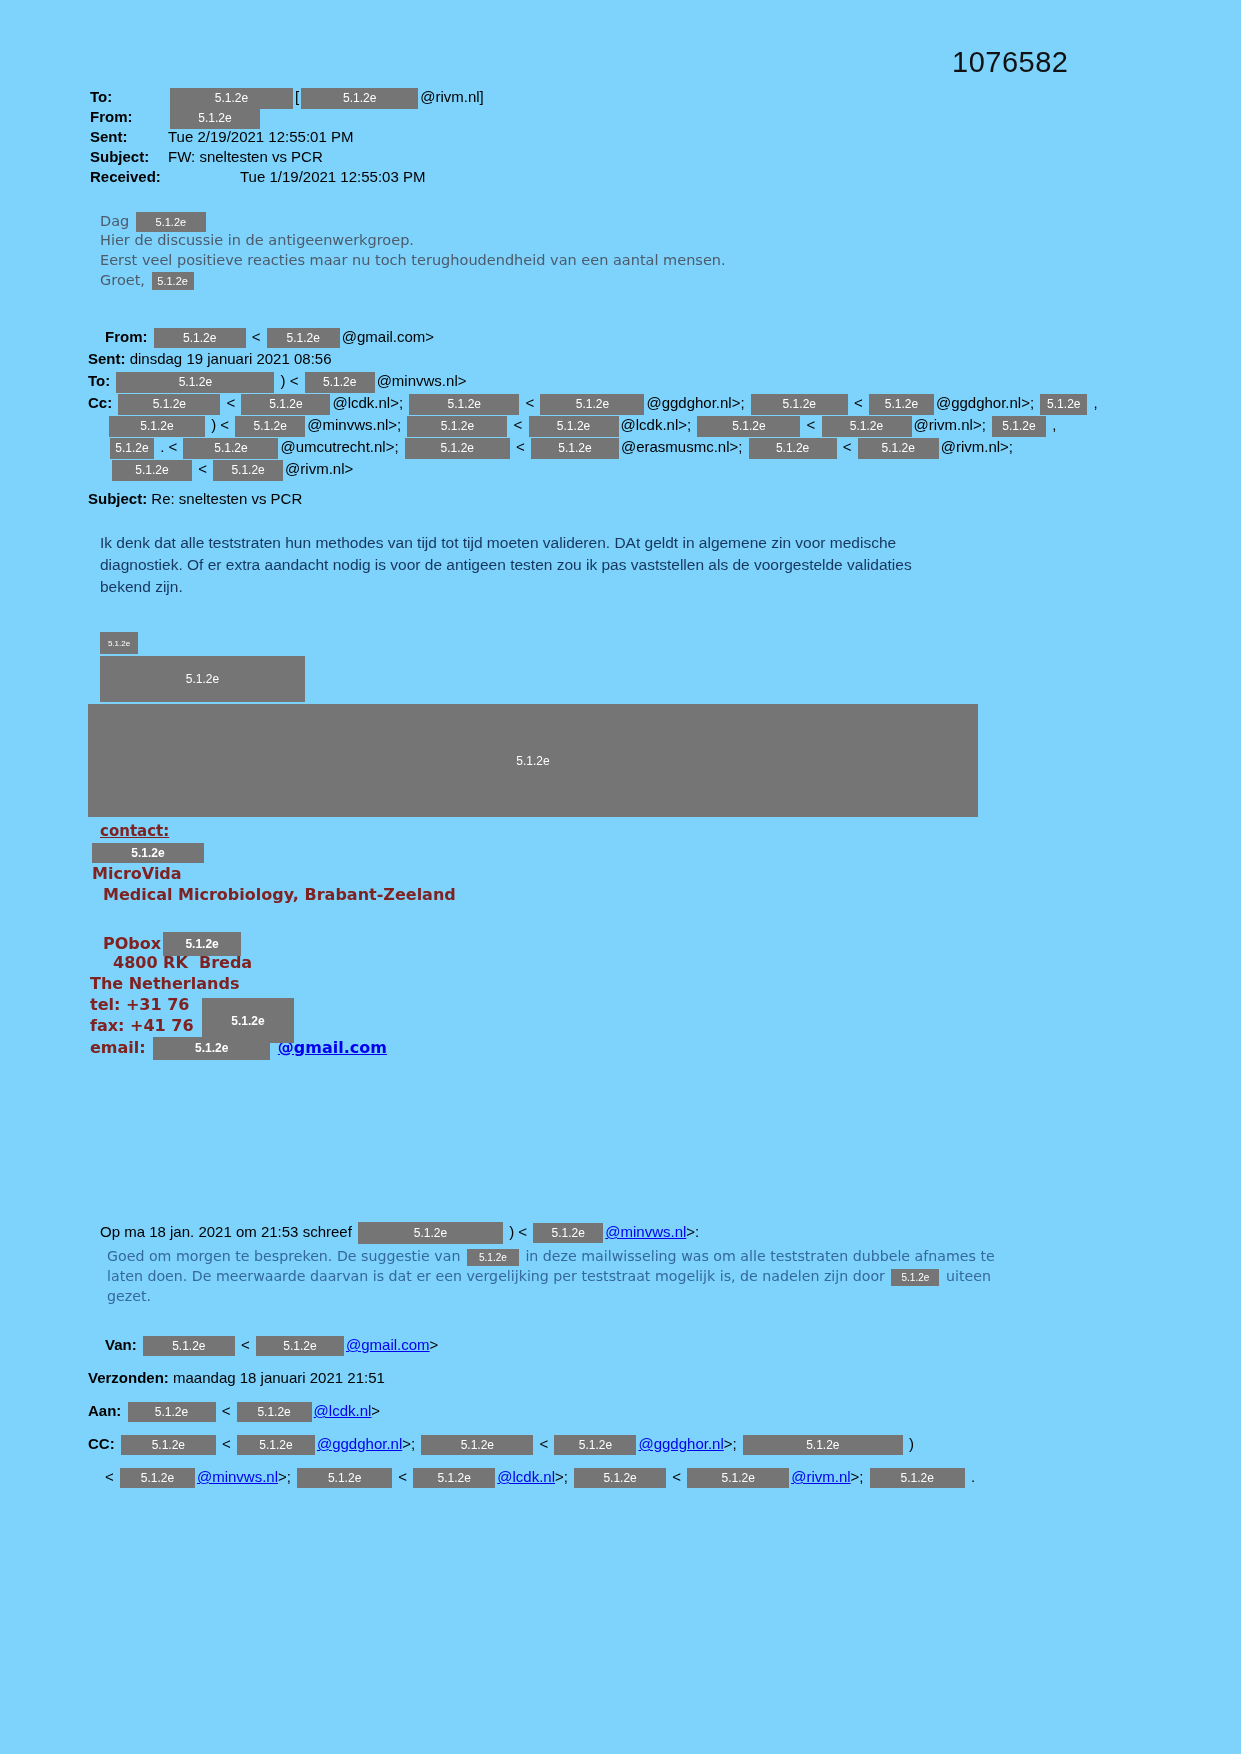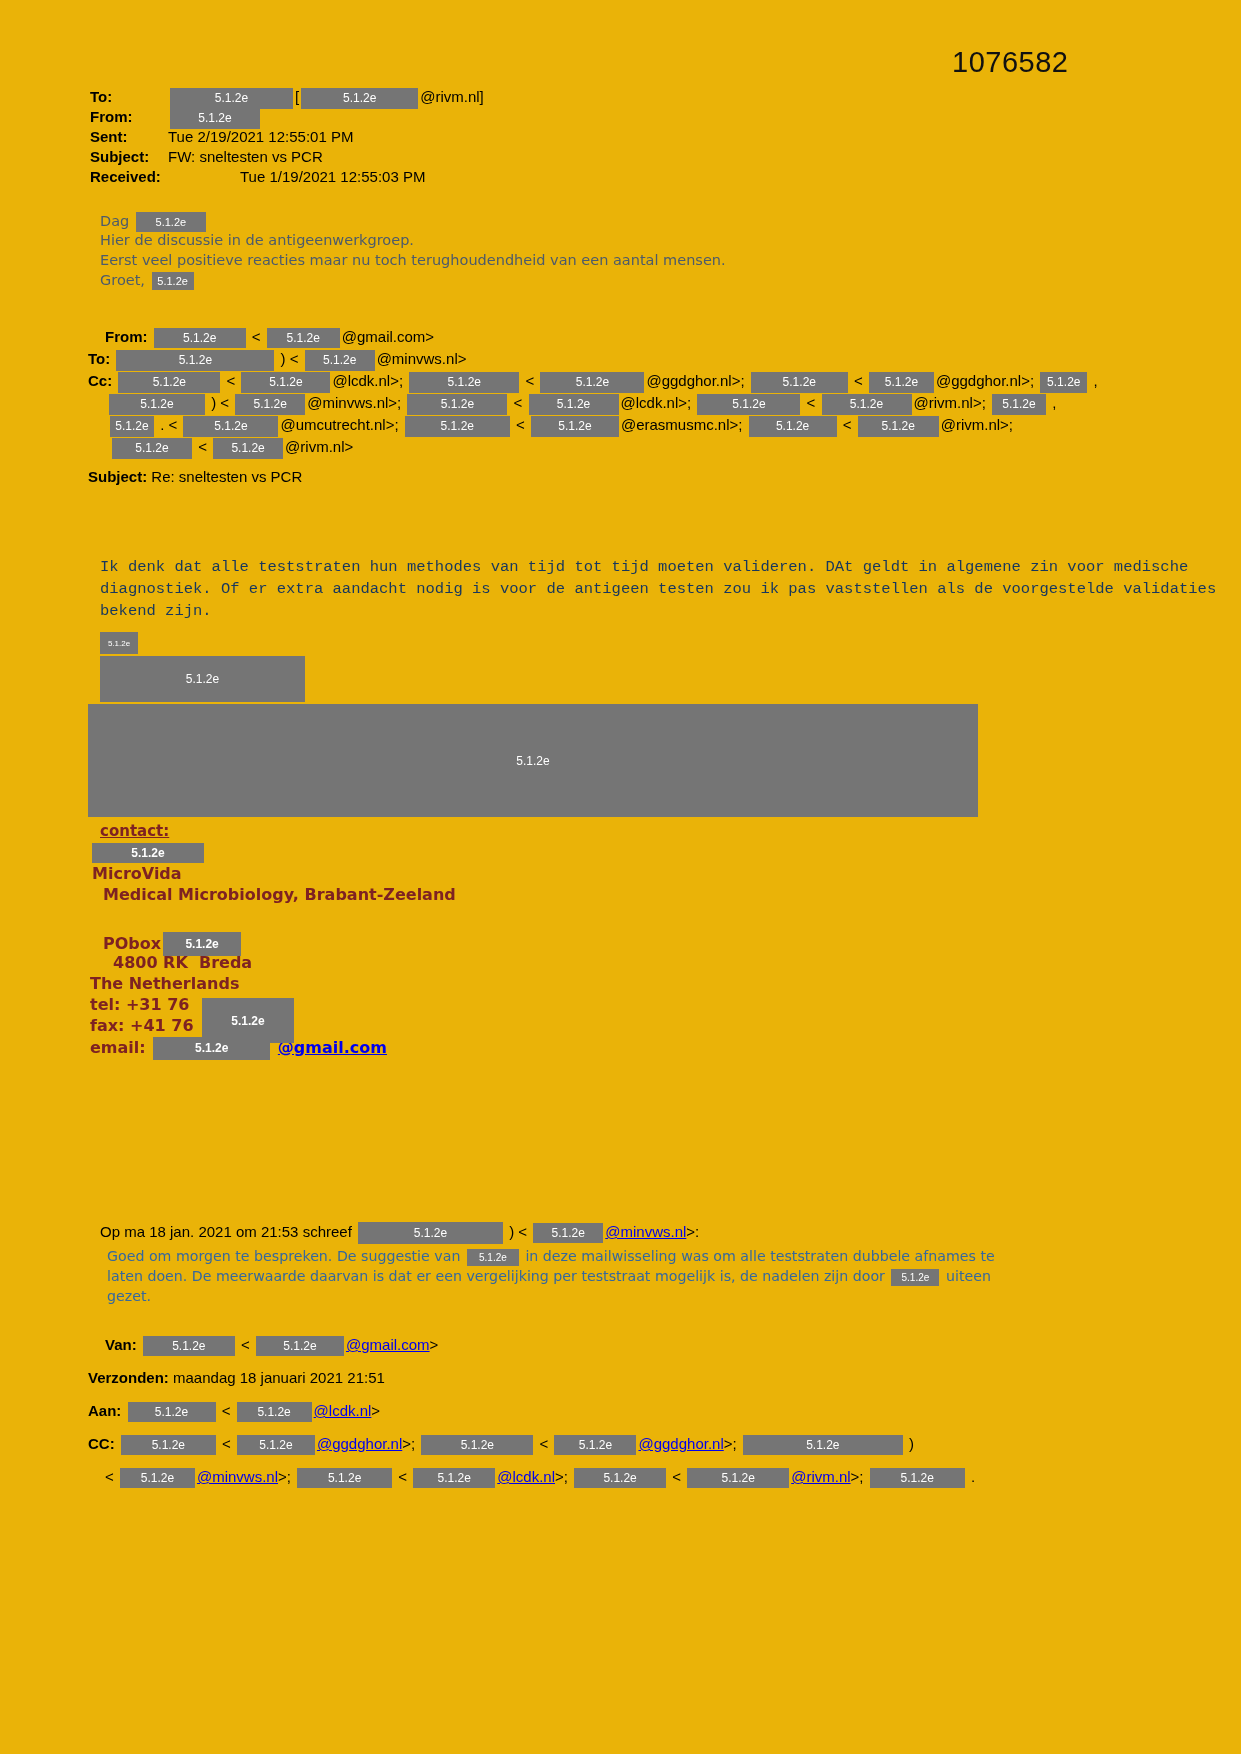--- a/index.html
+++ b/index.html
@@ -1,36 +1,36 @@
 <!DOCTYPE html>
 <html><head>
 <meta charset="utf-8">
 <style>
   html,body{margin:0;padding:0;background:#e8e8e8;}
-  #page{position:relative;width:1241px;height:1754px;background:#eab308;margin:0 auto;
+  #page{position:relative;width:1241px;height:1754px;background:#7dd3fc;margin:0 auto;
         font-family:"Liberation Sans",sans-serif;color:#000;overflow:hidden;}
   .sec{position:absolute;}
   .tline{white-space:pre;}
   .bold{font-weight:bold;}
   .link{color:#0000ee;text-decoration:underline;}
   .lb{display:inline-block;font-weight:bold;width:78px;}
   .redact{display:inline-block;background:#757575;color:#fff;text-align:center;
           vertical-align:middle;margin:0 2px;overflow:hidden;
           font-family:"Liberation Sans",sans-serif;}
   .redact-abs{position:absolute;background:#757575;color:#fff;display:flex;
               align-items:center;justify-content:center;
               font-family:"Liberation Sans",sans-serif;}
   #pagenum{left:952px;top:46px;font-size:29px;color:#111;letter-spacing:.5px;}
   #sec-header{left:90px;top:88px;font-size:15px;}
   #sec-header .tline{height:20px;}
   #sec-intro{left:100px;top:212px;color:#4d5b6b;font-family:"DejaVu Sans",sans-serif;font-size:14.5px;}
   #sec-intro .tline{height:20px;}
   #sec-quoted1{left:88px;top:328px;font-size:15px;}
   #sec-quoted1 .tline{height:22px;}
-  #sec-body2{left:100px;top:558px;color:#17375e;font-family:Liberation Mono, monospace;font-size:15.5px;}
+  #sec-body2{left:100px;top:534px;color:#17375e;font-family:Liberation Sans, sans-serif;font-size:15.5px;}
   #sec-body2 .tline{height:22px;}
   #sec-figure{left:0;top:630px;width:1241px;height:195px;}
   #sec-contact{left:90px;top:822px;color:#7e2222;font-family:"DejaVu Sans",sans-serif;
                font-weight:bold;font-size:15px;}
   #sec-contact .tline{height:21px;}
   #sec-contact .big{font-size:16px;}
   #sec-contact .u{text-decoration:underline;}
   #sec-contact .link{font-weight:bold;}
   #sec-reply{left:100px;top:1222px;font-size:15px;}
   #sec-reply .opma{height:26px;}
@@ -54,20 +54,21 @@
 
   <div id="sec-intro" class="sec">
       <div class="tline"><span>Dag </span><span class="redact" style="width: 70px; height: 20px; line-height: 20px; font-size: 11px;">5.1.2e</span></div>
       <div class="tline"><span>Hier de discussie in de antigeenwerkgroep.</span></div>
       <div class="tline"><span>Eerst veel positieve reacties maar nu toch terughoudendheid van een aantal mensen.</span></div>
       <div class="tline"><span>Groet, </span><span class="redact" style="width: 42px; height: 18px; line-height: 18px; font-size: 11px;">5.1.2e</span></div>
     </div>
 
   <div id="sec-quoted1" class="sec">
       <div class="tline" style="padding-left: 17px;"><span class="bold">From: </span><span class="redact" style="width: 92px; height: 20px; line-height: 20px; font-size: 12px;">5.1.2e</span><span> &lt; </span><span class="redact" style="width: 73px; height: 20px; line-height: 20px; font-size: 12px;">5.1.2e</span><span>@gmail.com&gt;</span></div>
+      <div class="tline"><span class="bold">Sent: </span><span>dinsdag 19 januari 2021 08:56</span></div>
       <div class="tline"><span class="bold">To: </span><span class="redact" style="width: 158px; height: 21px; line-height: 21px; font-size: 12px;">5.1.2e</span><span> ) &lt; </span><span class="redact" style="width: 70px; height: 21px; line-height: 21px; font-size: 12px;">5.1.2e</span><span>@minvws.nl&gt;</span></div>
       <div class="tline"><span class="bold">Cc: </span><span class="redact" style="width: 102px; height: 21px; line-height: 21px; font-size: 12px;">5.1.2e</span><span> &lt; </span><span class="redact" style="width: 89px; height: 21px; line-height: 21px; font-size: 12px;">5.1.2e</span><span>@lcdk.nl&gt;; </span><span class="redact" style="width: 110px; height: 21px; line-height: 21px; font-size: 12px;">5.1.2e</span><span> &lt; </span><span class="redact" style="width: 104px; height: 21px; line-height: 21px; font-size: 12px;">5.1.2e</span><span>@ggdghor.nl&gt;; </span><span class="redact" style="width: 97px; height: 21px; line-height: 21px; font-size: 12px;">5.1.2e</span><span> &lt; </span><span class="redact" style="width: 65px; height: 21px; line-height: 21px; font-size: 12px;">5.1.2e</span><span>@ggdghor.nl&gt;; </span><span class="redact" style="width: 47px; height: 21px; line-height: 21px; font-size: 12px;">5.1.2e</span><span> ,</span></div>
       <div class="tline" style="padding-left: 19px;"><span class="redact" style="width: 96px; height: 21px; line-height: 21px; font-size: 12px;">5.1.2e</span><span> ) &lt; </span><span class="redact" style="width: 70px; height: 21px; line-height: 21px; font-size: 12px;">5.1.2e</span><span>@minvws.nl&gt;; </span><span class="redact" style="width: 100px; height: 21px; line-height: 21px; font-size: 12px;">5.1.2e</span><span> &lt; </span><span class="redact" style="width: 90px; height: 21px; line-height: 21px; font-size: 12px;">5.1.2e</span><span>@lcdk.nl&gt;; </span><span class="redact" style="width: 103px; height: 21px; line-height: 21px; font-size: 12px;">5.1.2e</span><span> &lt; </span><span class="redact" style="width: 90px; height: 21px; line-height: 21px; font-size: 12px;">5.1.2e</span><span>@rivm.nl&gt;; </span><span class="redact" style="width: 54px; height: 21px; line-height: 21px; font-size: 12px;">5.1.2e</span><span> ,</span></div>
       <div class="tline" style="padding-left: 20px;"><span class="redact" style="width: 44px; height: 21px; line-height: 21px; font-size: 12px;">5.1.2e</span><span> . &lt; </span><span class="redact" style="width: 95px; height: 21px; line-height: 21px; font-size: 12px;">5.1.2e</span><span>@umcutrecht.nl&gt;; </span><span class="redact" style="width: 105px; height: 21px; line-height: 21px; font-size: 12px;">5.1.2e</span><span> &lt; </span><span class="redact" style="width: 88px; height: 21px; line-height: 21px; font-size: 12px;">5.1.2e</span><span>@erasmusmc.nl&gt;; </span><span class="redact" style="width: 88px; height: 21px; line-height: 21px; font-size: 12px;">5.1.2e</span><span> &lt; </span><span class="redact" style="width: 81px; height: 21px; line-height: 21px; font-size: 12px;">5.1.2e</span><span>@rivm.nl&gt;;</span></div>
       <div class="tline" style="padding-left: 22px;"><span class="redact" style="width: 80px; height: 21px; line-height: 21px; font-size: 12px;">5.1.2e</span><span> &lt; </span><span class="redact" style="width: 70px; height: 21px; line-height: 21px; font-size: 12px;">5.1.2e</span><span>@rivm.nl&gt;</span></div>
       <div class="tline" style="margin-top: 8px;"><span class="bold">Subject: </span><span>Re: sneltesten vs PCR</span></div>
     </div>
 
   <div id="sec-body2" class="sec">
       <div class="tline"><span>Ik denk dat alle teststraten hun methodes van tijd tot tijd moeten valideren. DAt geldt in algemene zin voor medische</span></div>

